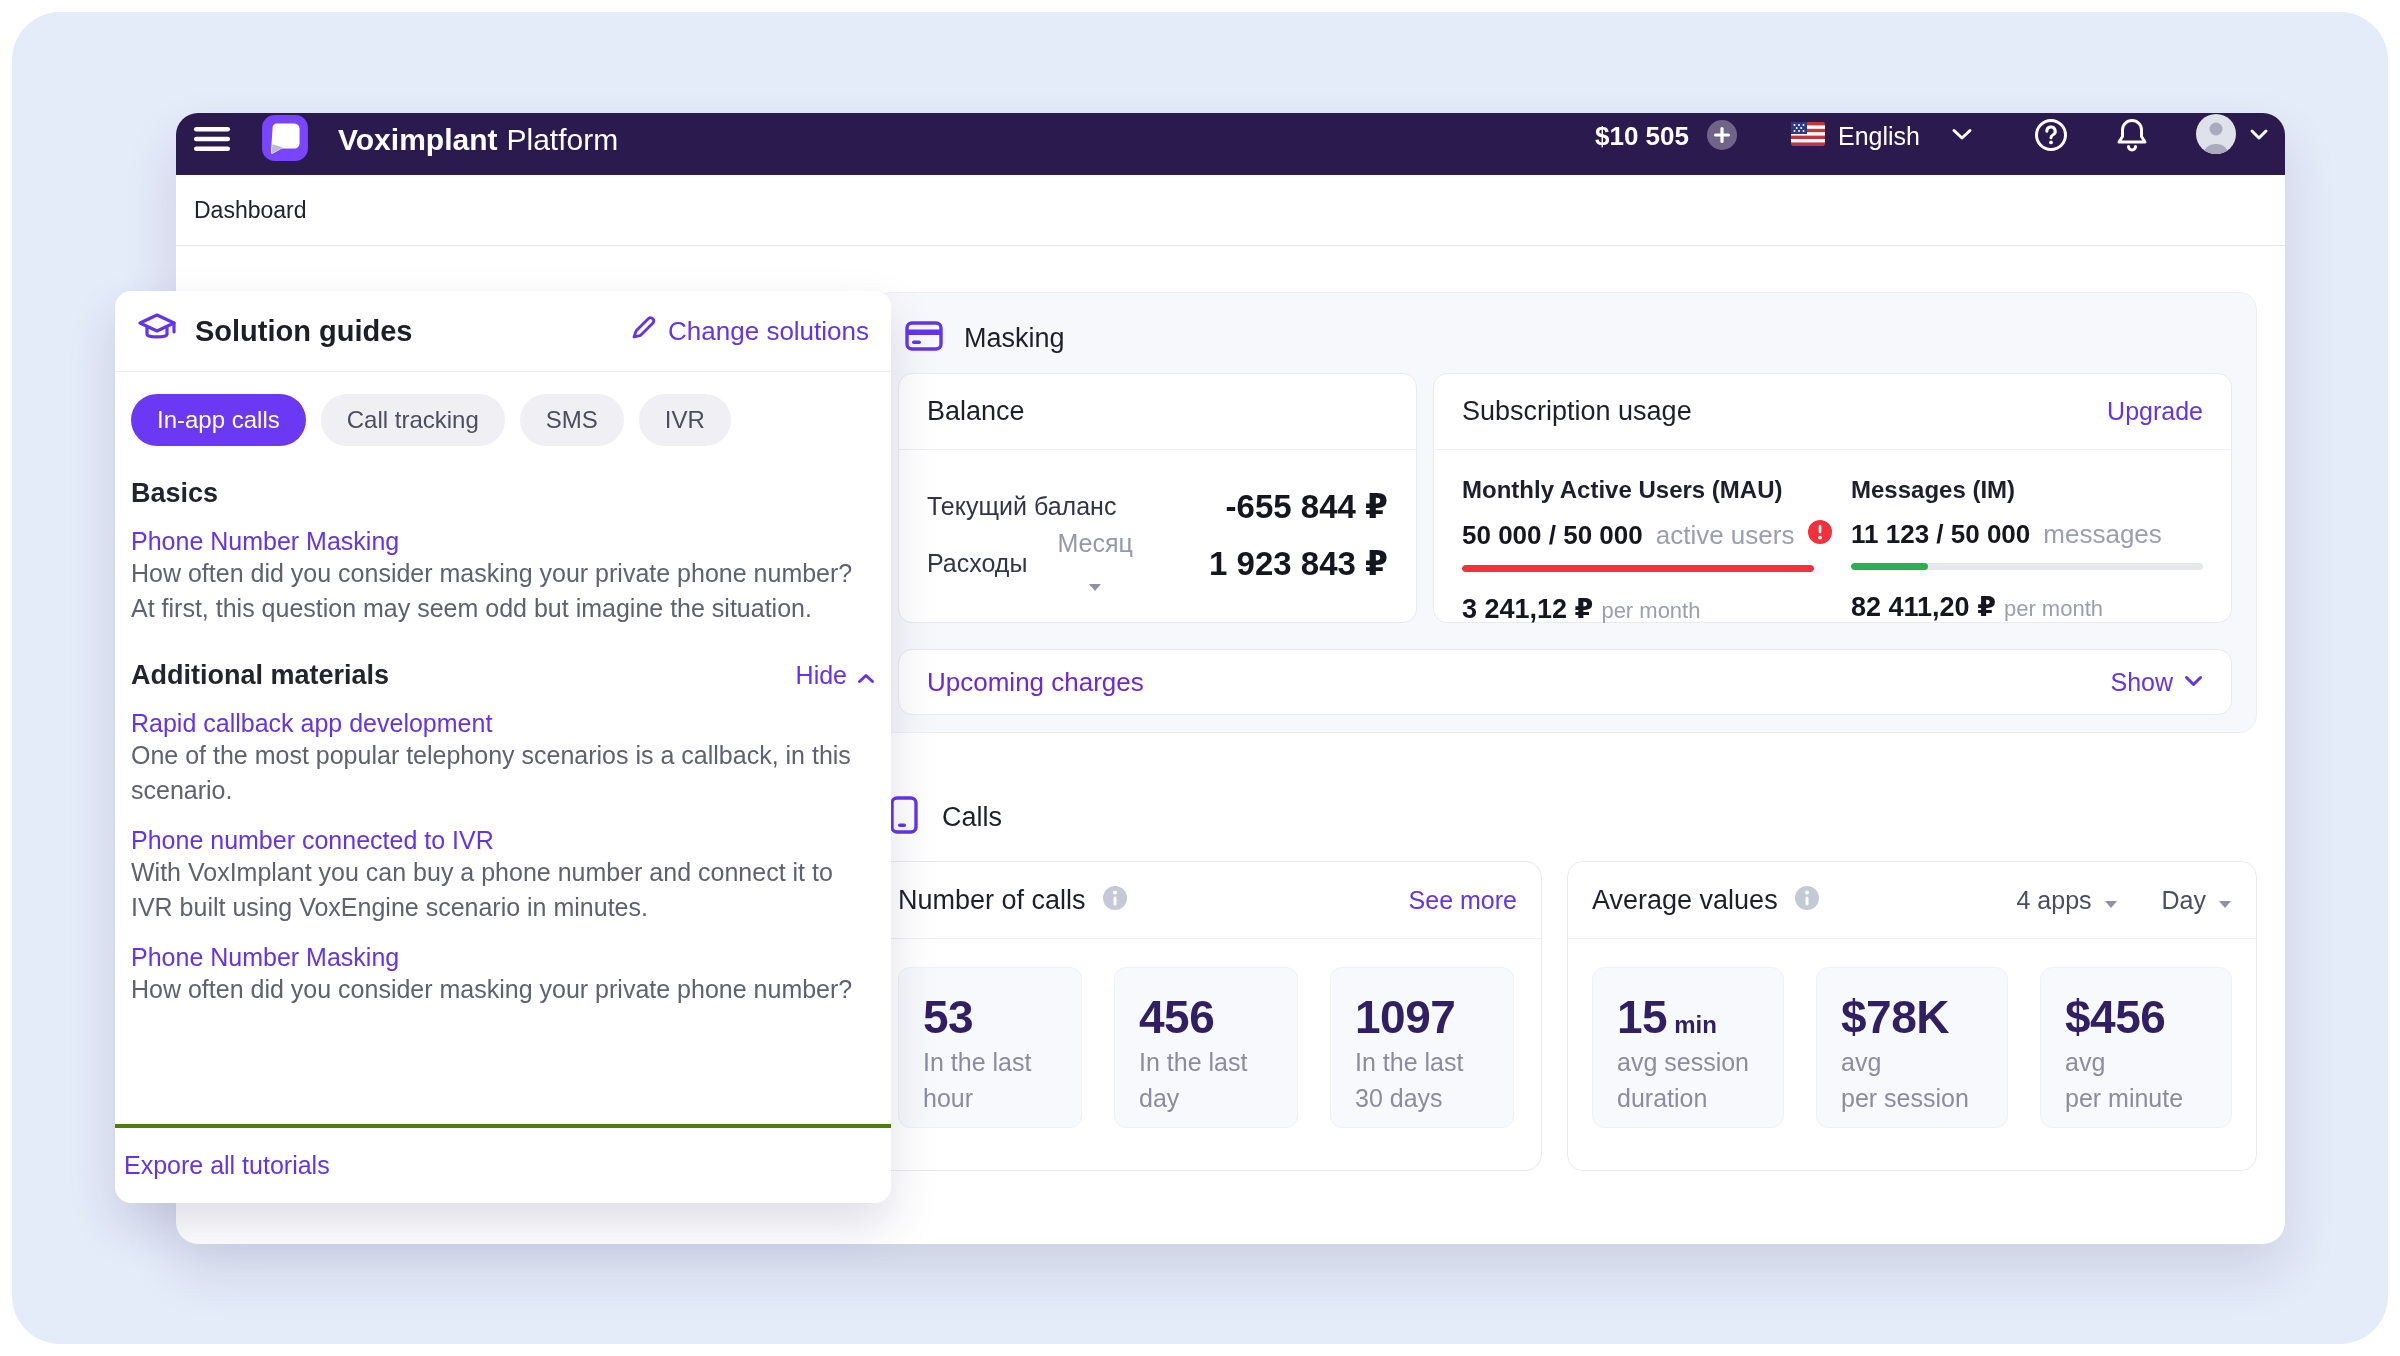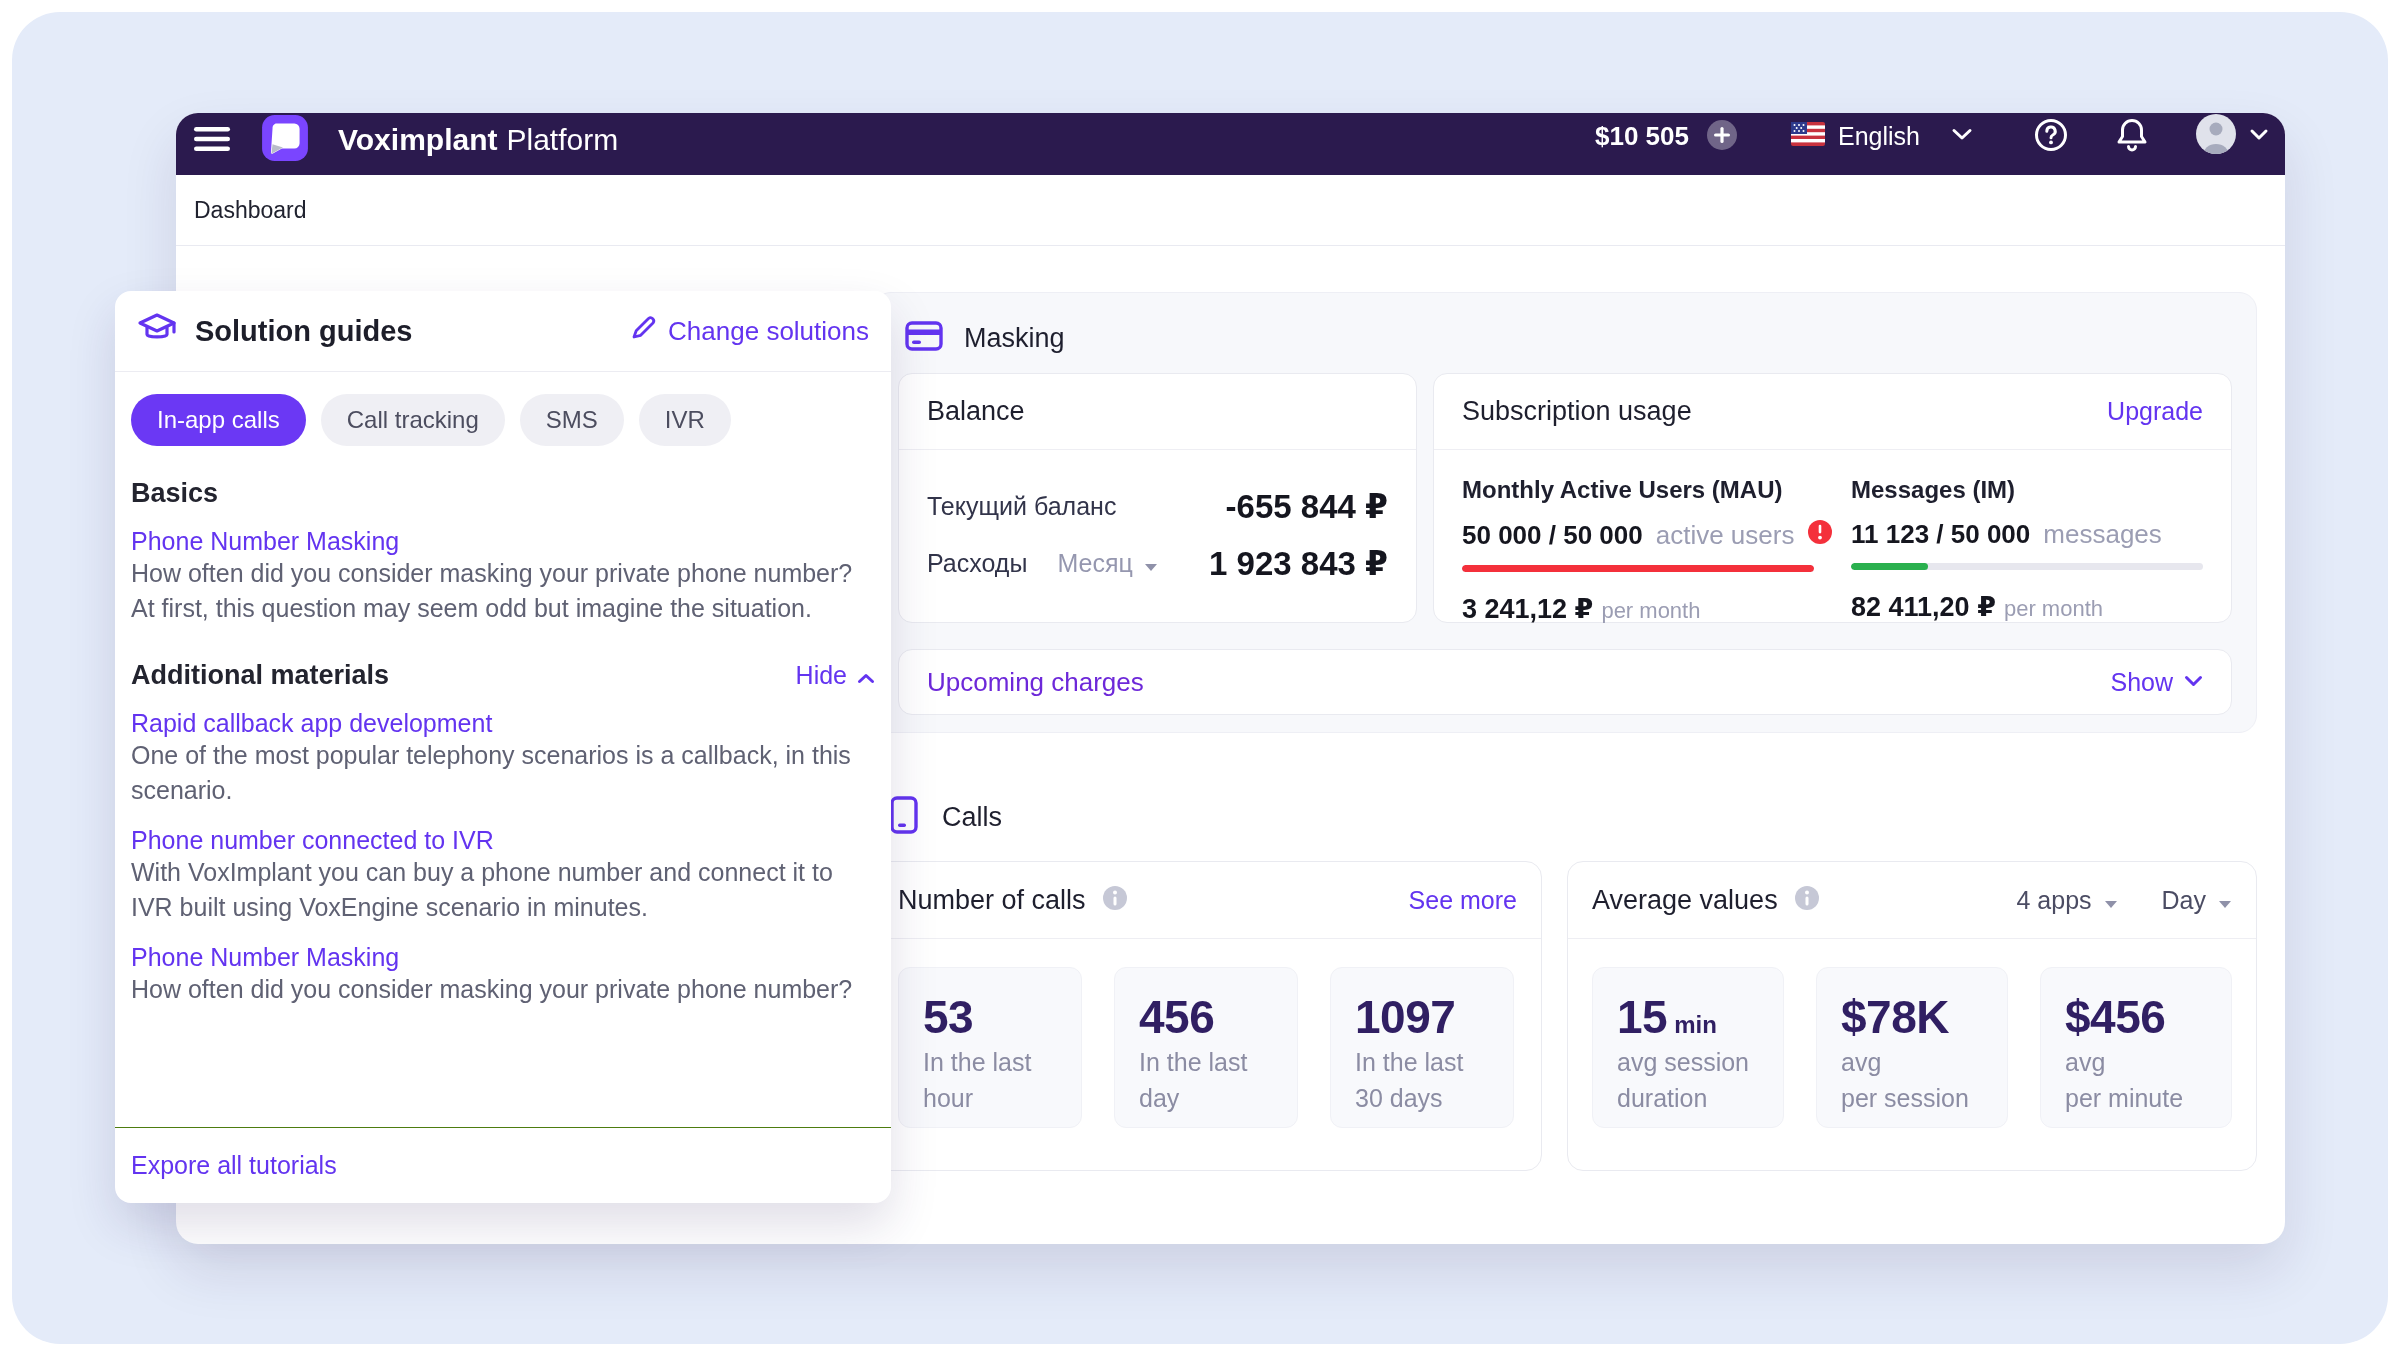--- a/index.html
+++ b/index.html
@@ -33,21 +33,21 @@
   .section-title { font-size:27px; font-weight:500; color:#1e1f2e; }
   .billing-cards { display:flex; gap:16px; margin-top:12px; }
   .card { background:#ffffff; border:1px solid #e9eaf0; border-radius:14px; }
   .balance-card { width:524px; height:250px; }
   .sub-card { flex:1; height:250px; }
   .card-head { height:76px; display:flex; align-items:center; padding:0 28px; border-bottom:1px solid #eeeef3; }
   .card-title { font-size:27px; font-weight:500; color:#1e1f2e; }
   .balance-body { padding:28px 28px 0; }
   .balance-row { display:flex; align-items:center; height:57px; font-size:25px; color:#32344a; }
   .balance-row .value { margin-left:auto; font-size:33px; font-weight:700; color:#15161f; white-space:nowrap; }
-  .select-inline { display:flex; align-items:center; gap:11px; margin-left:30px; color:#9597af; cursor:pointer; }
+  .select-inline { display:flex; align-items:center; gap:11px; margin-left:30px; color:#9597af; cursor:pointer;flex-direction:column; }
 
   .sub-body { padding:26px 28px 0; display:flex; gap:37px; }
   .metric { width:352px; }
   .metric-name { font-size:24px; font-weight:600; color:#1e1f2e; white-space:nowrap; }
   .metric-usage { margin-top:15px; display:flex; align-items:center; gap:13px; font-size:26px; white-space:nowrap; }
   .usage-num { font-weight:700; color:#15161f; }
   .usage-unit { color:#9b9db3; }
   .bar { margin-top:13px; height:7px; border-radius:4px; background:#e7e7ee; overflow:hidden; }
   .bar-fill { height:100%; border-radius:4px; }
   .metric-price { margin-top:21px; font-size:27px; font-weight:700; color:#15161f; white-space:nowrap; }
@@ -85,21 +85,21 @@
   .pills { display:flex; gap:15px; padding:22px 16px 8px; flex-shrink:0; }
   .pill { height:52px; border-radius:26px; padding:0 26px; display:flex; align-items:center; font-size:24px; background:#efeff4; color:#4c4d5f; border:none; cursor:pointer; white-space:nowrap; }
   .pill.active { background:#6b38f4; color:#ffffff; }
   .panel-body { padding:0 16px; flex:1; overflow:hidden; }
   .group-head { display:flex; align-items:baseline; margin-top:24px; }
   .group-heading { font-size:27px; font-weight:600; color:#23242f; }
   .hide-link { margin-left:auto; display:flex; align-items:center; gap:10px; font-size:25px; }
   .guide-title { display:block; margin-top:18px; font-size:25px; font-weight:500; }
   .guide-line { font-size:25px; color:#5f6173; line-height:35px; }
   .guide-line:first-of-type { margin-top:7px; }
-  .panel-footer { border-top:1px solid #4d7c0f; padding:23px 16px; flex-shrink:0; font-size:25px; }
+  .panel-footer { border-top:4px solid #4d7c0f; padding:23px 9px; flex-shrink:0; font-size:25px; }
 </style>
 </head>
 <body>
 
 <div class="backdrop"></div>
 
 <div class="window">
 
   <header class="topbar">
     <div class="tb-left">

